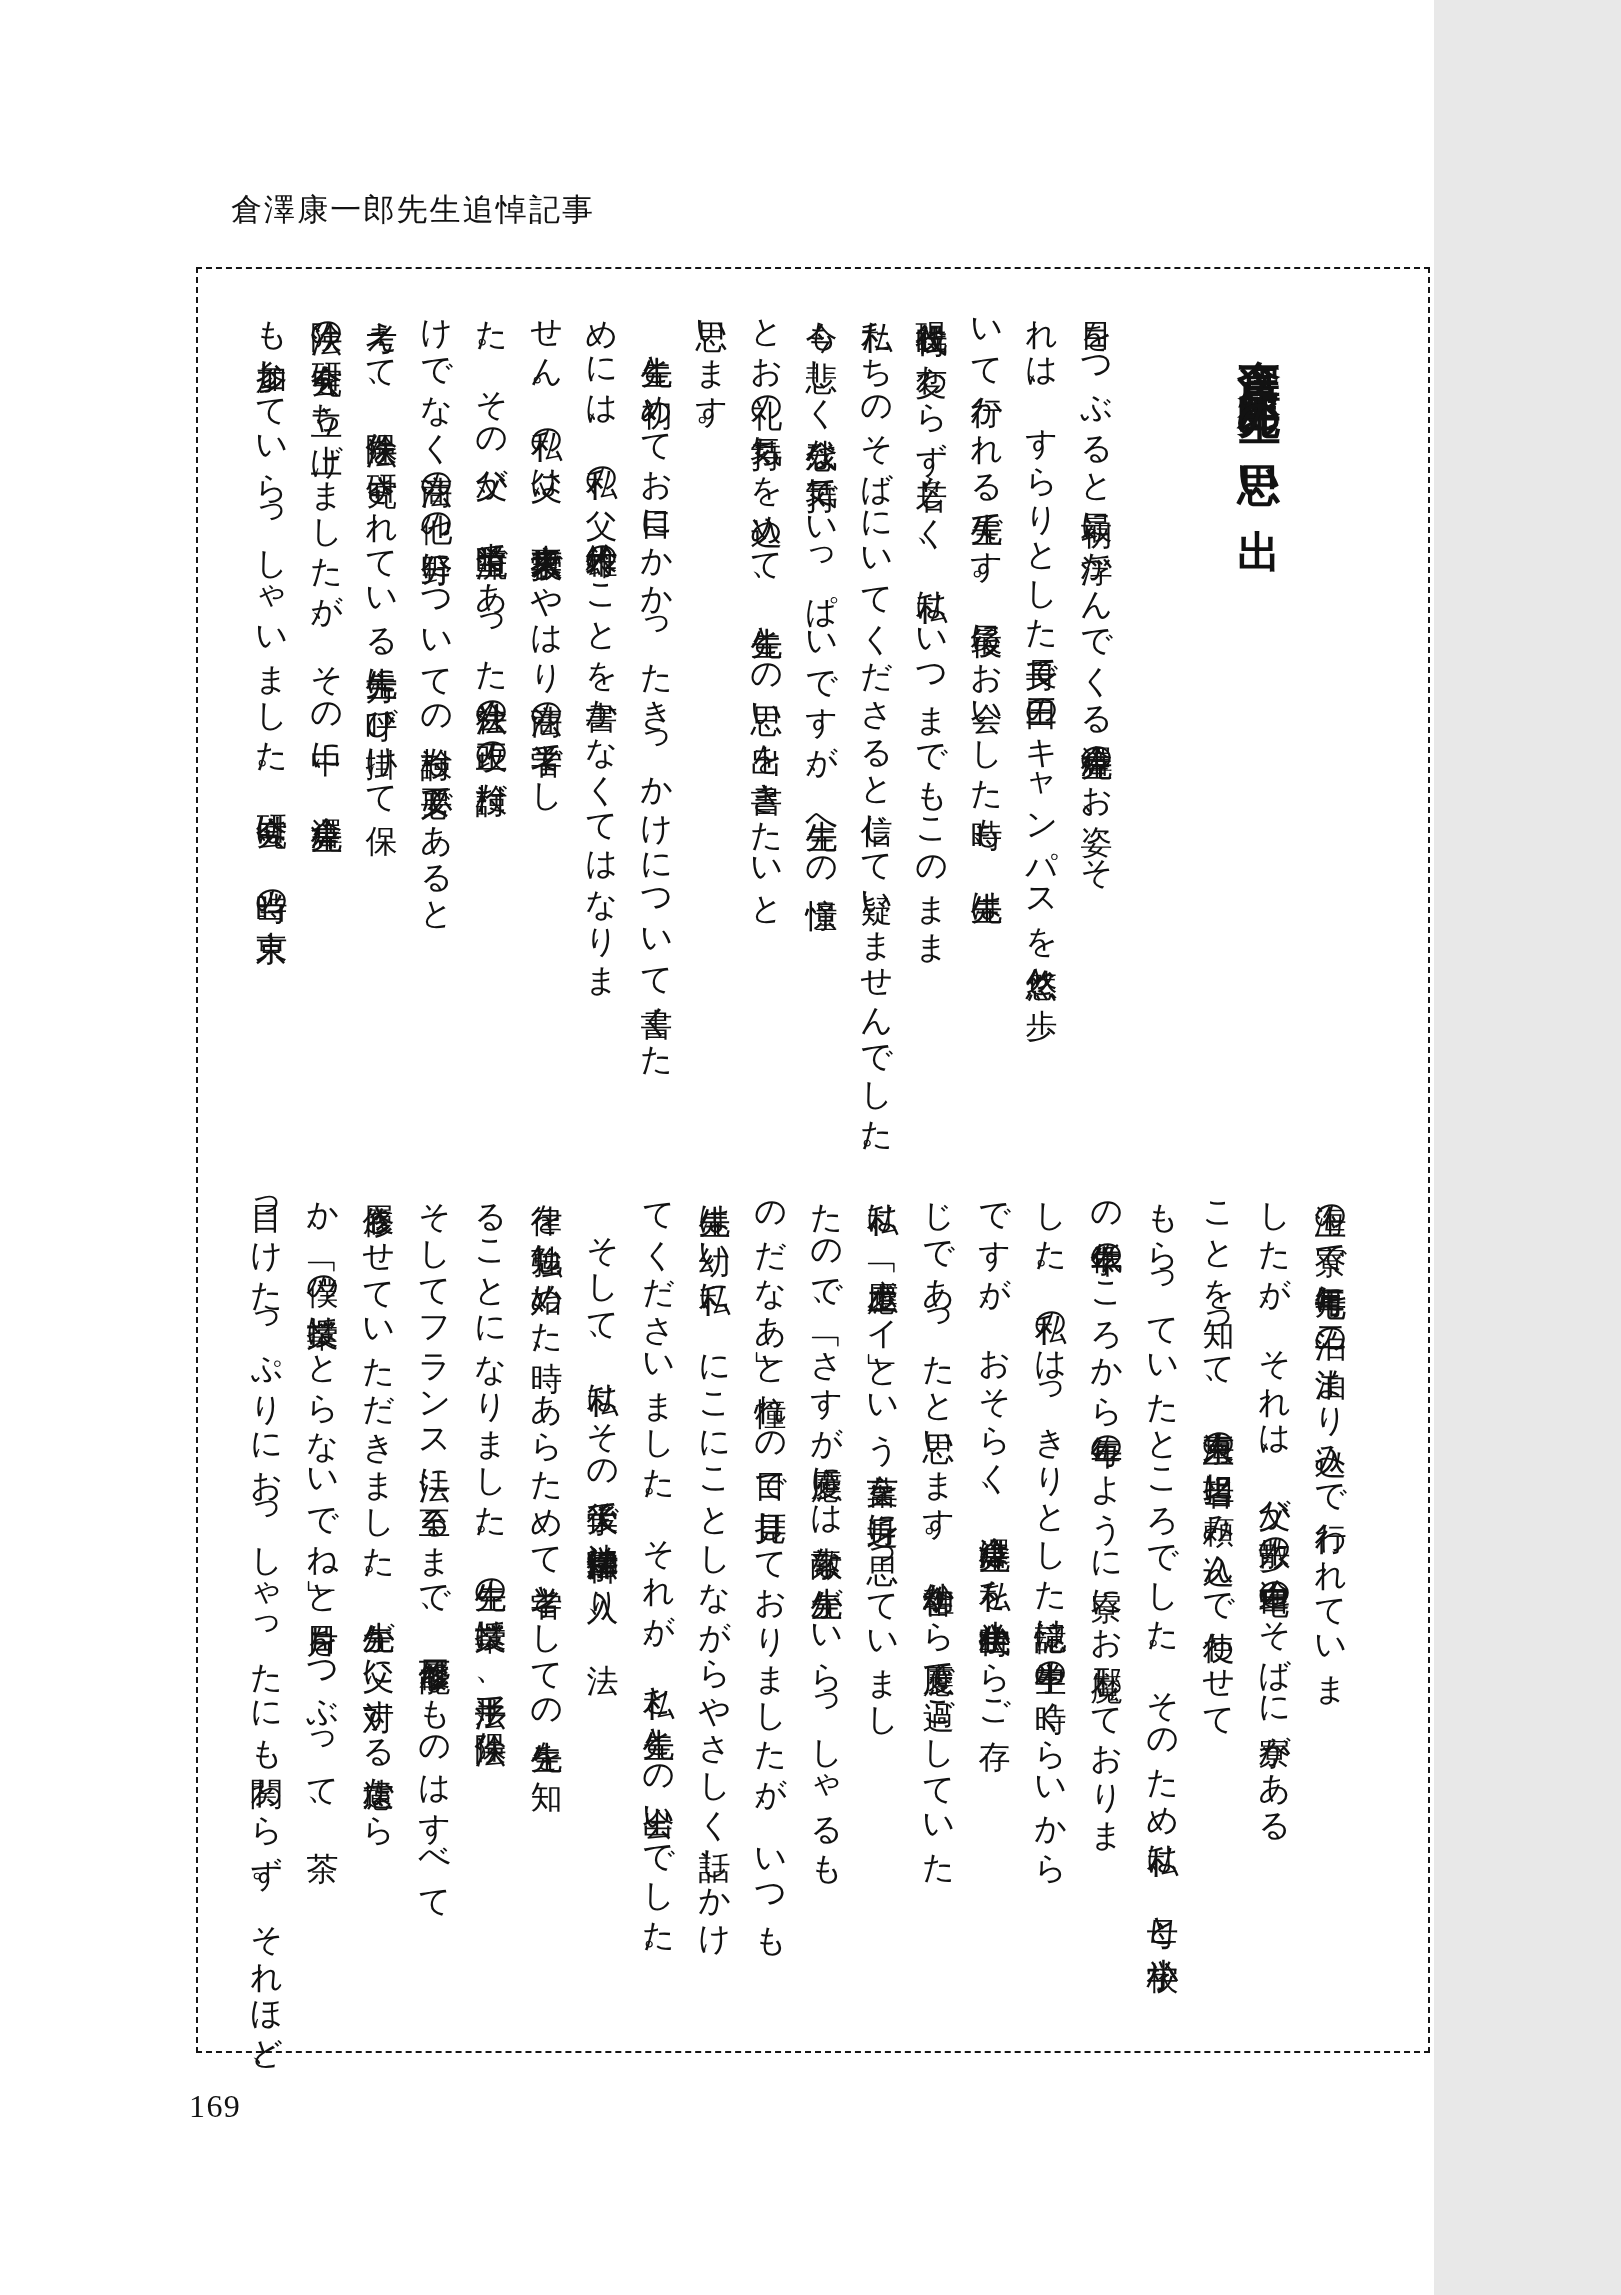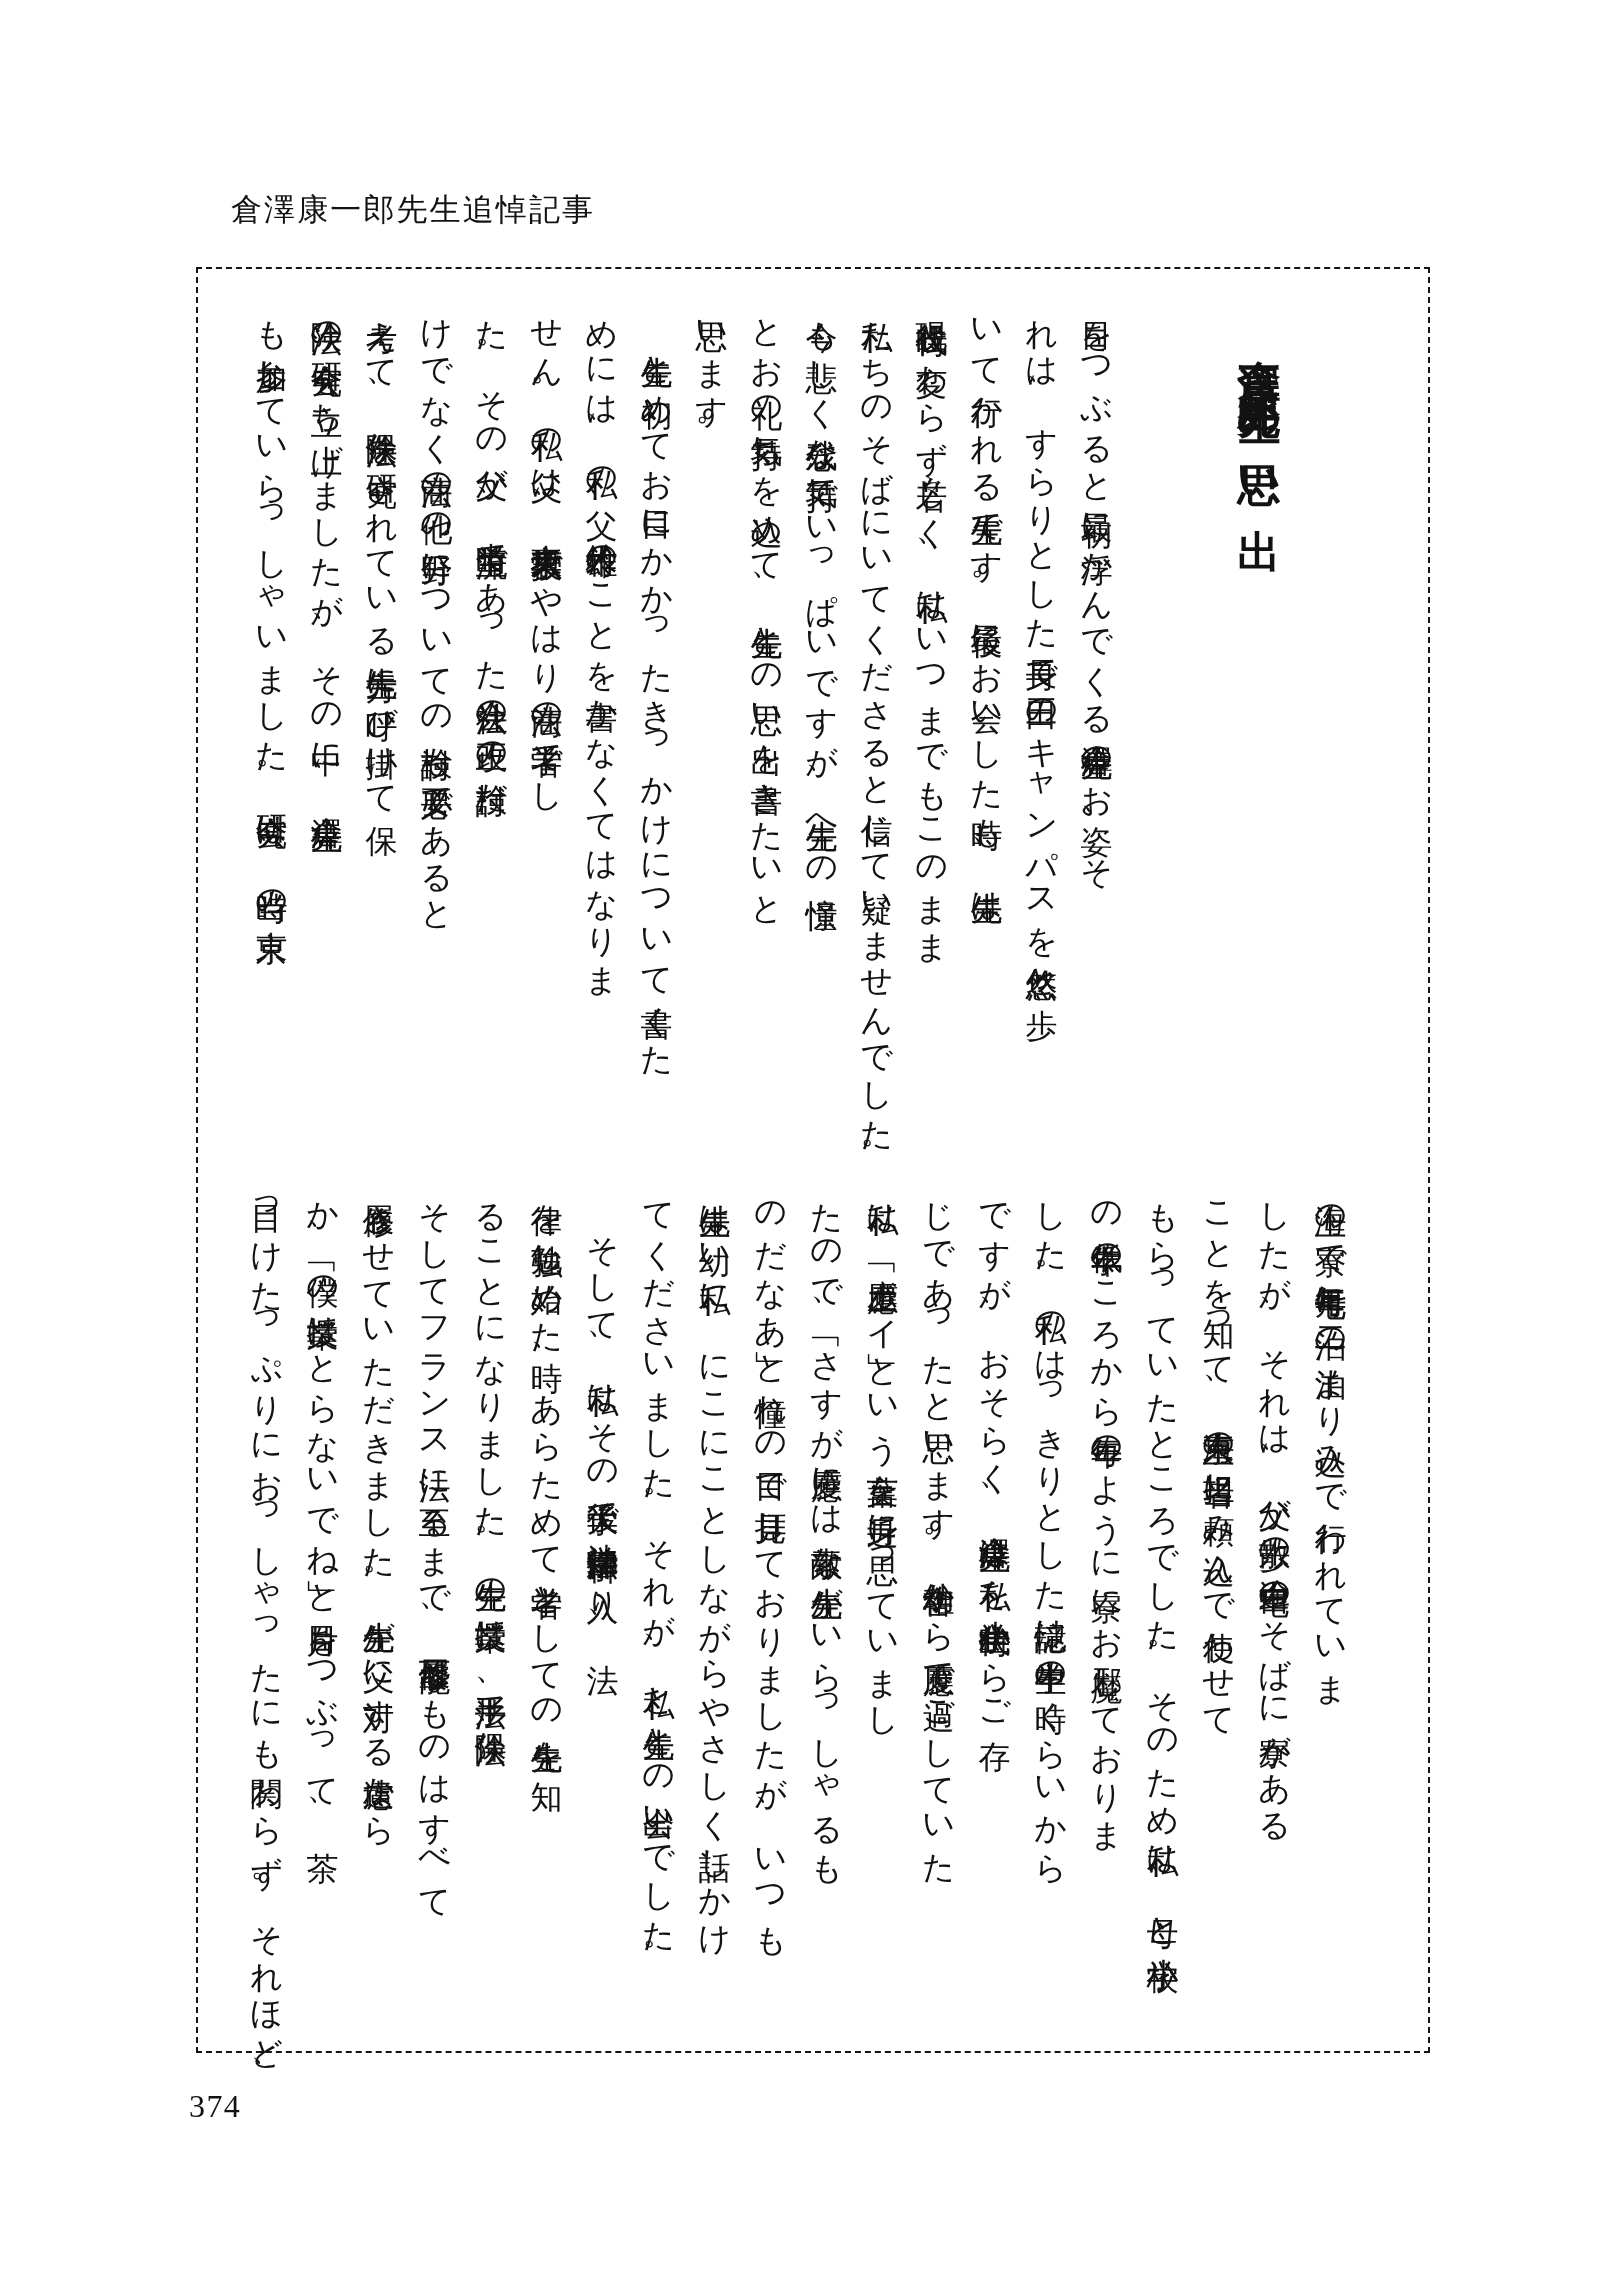--- a/index.html
+++ b/index.html
@@ -2,21 +2,21 @@
 <html lang="ja" style="font-size:11px"><head>
 <meta charset="utf-8">
 <style>
   html, body {
     margin: 0;
     padding: 0;
     background: #e8e8e8;
   }
   #page {
     position: relative;
-    width: 1621px;
+    width: 1434px;
     height: 2295px;
     background: #ffffff;
     font-family: "Liberation Serif", serif;
     color: #121212;
     overflow: hidden;
   }
   
   .running-head {
     position: absolute;
     left: 231px;
@@ -134,16 +134,16 @@
         <p class="col">　そして、私はその後大学で法学部法律学科に入り、法</p>
         <p class="col">律を勉強し始めた時、あらためて学者としての先生を知</p>
         <p class="col">ることになりました。先生の授業は、手形法、保険法、</p>
         <p class="col">そしてフランス法に至るまで、履修可能なものはすべて</p>
         <p class="col">履修させていただきました。先生が父に対する遠慮から</p>
         <p class="col">か、「僕の授業はとらないでね」と片目をつぶって、茶</p>
         <p class="col">目っけたっぷりにおっしゃったにも関わらず。それほど、</p>
       </div>
   </div>
 
-  <div class="page-number">374</div>
+  <div class="page-number">169</div>
 
 </div>
 
 
 </body></html>

